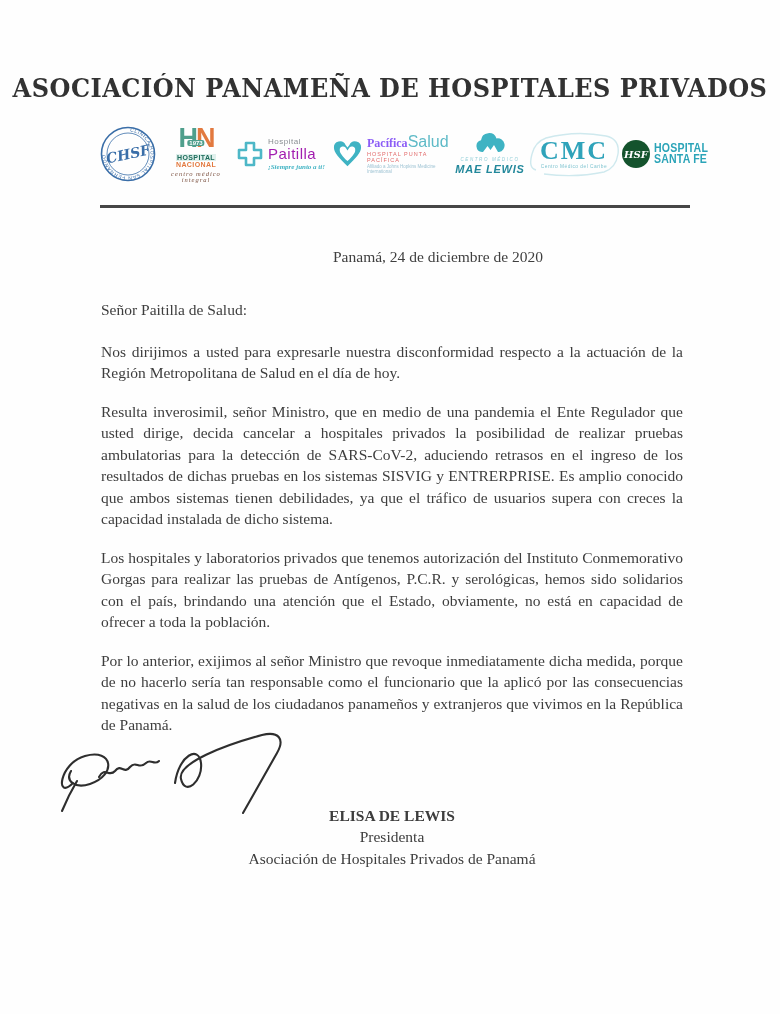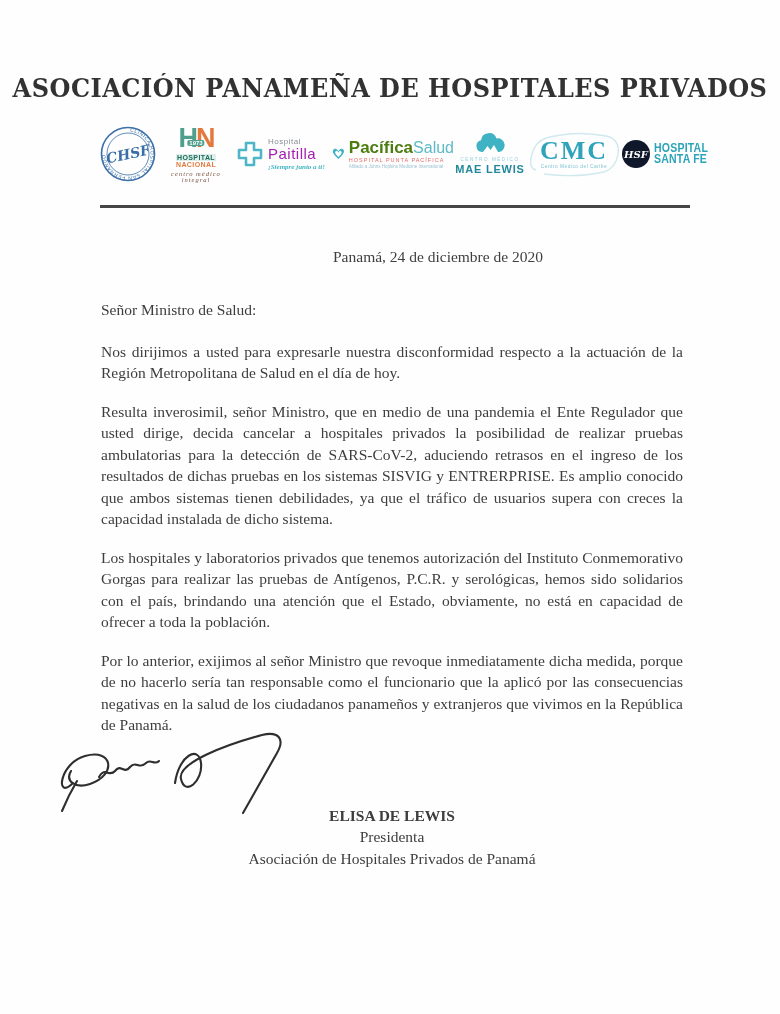--- a/index.html
+++ b/index.html
@@ -38,39 +38,39 @@
   
   .paitilla { width:96px; display:flex; align-items:center; gap:4px; }
   .pai-text { text-align:left; line-height:1; }
   .pai-1 { font-size:8px; color:#8a8f93; font-family:"Liberation Sans",sans-serif; letter-spacing:0.5px; }
   .pai-2 { font-size:15px; color:#a21caf; font-family:"Liberation Sans",sans-serif; letter-spacing:0.5px; }
   .pai-tag { font-size:7px; font-style:italic; font-weight:700; color:#43b4c4; margin-top:3px; }
 
   
   .pacifica { width:122px; display:flex; align-items:center; gap:4px; }
   .pac-text { text-align:left; line-height:1; }
-  .pac-1 { font-size:17px; font-weight:700; color:#4d7c0f; font-family:Liberation Sans, sans-serif; }
+  .pac-1 { font-size:12px; font-weight:700; color:#8b5cf6; font-family:Liberation Serif, serif; }
   .pac-2 { font-size:16px; color:#5ebac7; font-family:"Liberation Sans",sans-serif;margin-top:43px; }
   .pac-sub { font-size:5.5px; color:#e26a6a; letter-spacing:1px; font-family:"Liberation Sans",sans-serif; margin-top:2px; }
   .pac-aff { font-size:4.5px; color:#9fc4d4; font-family:"Liberation Sans",sans-serif; margin-top:2px; }
 
   
-  .mae { width:72px; line-height:1; }
+  .mae { width:72px; line-height:1;font-style:italic; }
   .mae-top { font-size:4.5px; letter-spacing:1.6px; color:#93cfd8; font-family:"Liberation Sans",sans-serif; margin-top:2px; }
   .mae-name { font-size:11px; letter-spacing:0.8px; color:#23889b; font-family:"Liberation Sans",sans-serif; font-weight:700; margin-top:1px; }
 
   
   .cmc { width:96px; position:relative; line-height:1; }
   .cmc-outline { position:absolute; left:0; top:-8px; }
   .cmc-abbr { font-family:"Liberation Serif",serif; font-weight:700; font-size:26px; color:#2fa3ba; letter-spacing:2px; position:relative; }
   .cmc-sub { font-size:4.8px; color:#7fc4d0; font-family:"Liberation Sans",sans-serif; letter-spacing:0.5px; margin-top:1px; position:relative; }
 
   
   .santafe { width:86px; display:flex; align-items:center; gap:4px; }
-  .sf-circle { width:28px; height:28px; border-radius:50%; background:#0f172a; color:#fff;
+  .sf-circle { width:28px; height:28px; border-radius:50%; background:#14532d; color:#fff;
     display:flex; align-items:center; justify-content:center;
     font-family:"DejaVu Serif",serif; font-style:italic; font-weight:700; font-size:10px; flex:0 0 auto; }
   .sf-text { text-align:left; font-family:"Liberation Sans",sans-serif; font-weight:700;
     font-size:12px; line-height:11px; color:#2ba4b8; transform:scaleX(0.88); transform-origin:left center; letter-spacing:0.2px; }
 
   .rule { position:absolute; top:205px; left:100px; width:590px; height:3px; background:#464646; }
 
   .date { position:absolute; top:248px; left:333px; font-size:15.5px; color:#3f3f3f; }
 
   .body {
@@ -174,21 +174,21 @@
 
   </div>
 
   <div class="rule"></div>
 
   <div class="date">Panamá, 24 de diciembre de 2020</div>
 
   <div class="body">
 
 
-    <div class="greeting">Señor Ministro de Salud:</div>
+    <div class="greeting">Señor Paitilla de Salud:</div>
 
     <p class="para">Nos dirijimos a usted para expresarle nuestra disconformidad respecto a la actuación de la Región Metropolitana de Salud en el día de hoy.</p>
     <p class="para">Resulta inverosimil, señor Ministro, que en medio de una pandemia el Ente Regulador que usted dirige, decida cancelar a hospitales privados la posibilidad de realizar pruebas ambulatorias para la detección de SARS-CoV-2, aduciendo retrasos en el ingreso de los resultados de dichas pruebas en los sistemas SISVIG y ENTRERPRISE.  Es amplio conocido que ambos sistemas tienen debilidades, ya que el tráfico de usuarios supera con creces la capacidad instalada de dicho sistema.</p>
     <p class="para">Los hospitales y laboratorios privados que tenemos autorización del Instituto Conmemorativo Gorgas para realizar las pruebas de Antígenos, P.C.R. y serológicas, hemos sido solidarios con el país, brindando una atención que el Estado, obviamente, no está en capacidad de ofrecer a toda la población.</p>
     <p class="para">Por lo anterior, exijimos al señor Ministro que revoque inmediatamente dicha medida, porque de no hacerlo sería tan responsable como el funcionario que la aplicó por las consecuencias negativas en la salud de los ciudadanos panameños y extranjeros que vivimos en la República de Panamá.</p>
 
     <div class="sig-area">
       <svg class="sig-svg" width="300" height="110" viewBox="0 0 300 110">
         <g fill="none" stroke="#2e2e2e" stroke-width="2.1" stroke-linecap="round">
           <path d="M16 62 C-2 80 2 42 28 35 C56 27 60 54 33 63 C18 68 8 60 14 50"></path>

